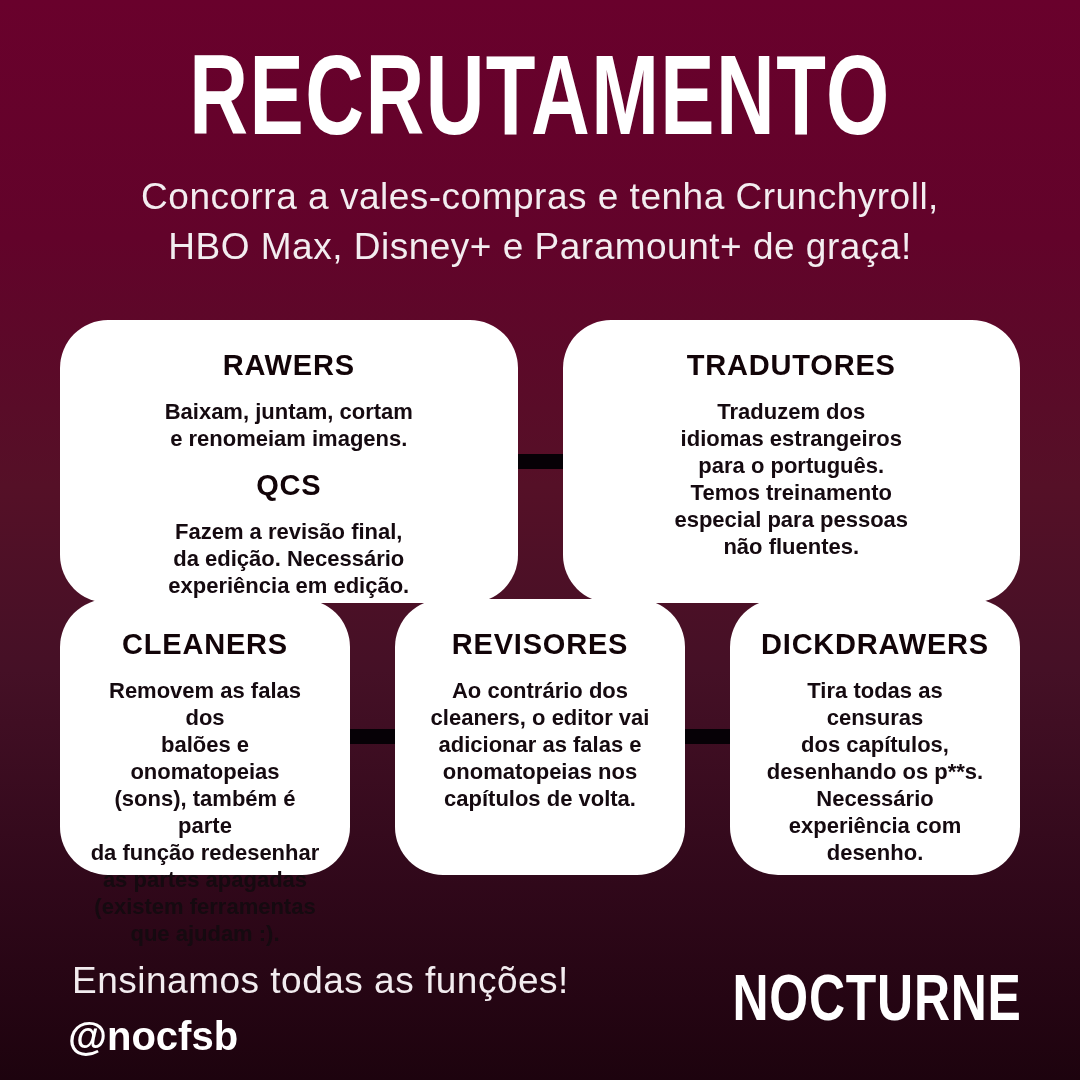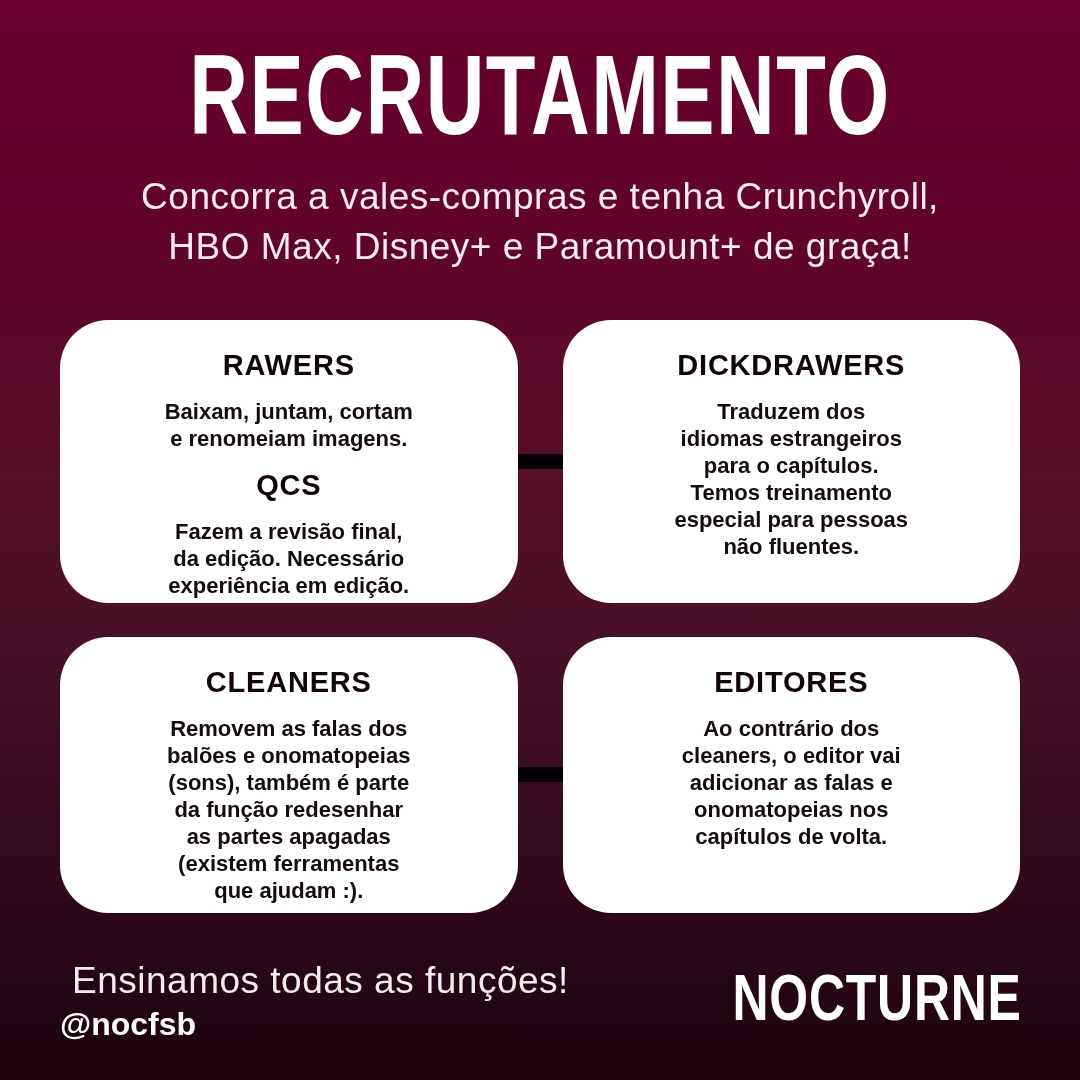--- a/index.html
+++ b/index.html
@@ -23,21 +23,21 @@
     position:absolute;top:172px;left:0;width:100%;
     margin:0;text-align:center;
     font-size:37px;line-height:50px;font-weight:400;
     color:#f3edf0;white-space:pre-line;letter-spacing:0.5px;
   }
   .row{
     position:absolute;left:60px;width:960px;
     display:flex;gap:45px;
   }
   .row-1{top:320px;height:283px;}
-  .row-2{top:637px;height:276px;justify-content:space-between;}
+  .row-2{top:599px;height:276px;justify-content:space-between;}
   .connector{
     position:absolute;left:145px;right:145px;top:50%;
     height:15px;margin-top:-8px;
     background:#060106;z-index:0;
   }
   .card{
     position:relative;z-index:1;
     flex:1 1 0;
     background:#ffffff;
     border-radius:48px;
@@ -55,22 +55,22 @@
     margin:16px;
     font-size:22px;line-height:27px;font-weight:bold;
     white-space:pre-line;
   }
   .card h3.second{margin-top:18px;}
   .footer-note{
     position:absolute;left:60px;top:948px;margin:12px;
     font-size:37px;font-weight:400;color:#f2ecef;letter-spacing:0.5px;
   }
   .handle{
-    position:absolute;left:60px;top:1006px;margin:0;
-    font-size:32px;font-weight:bold;color:#ffffff;
+    position:absolute;left:60px;top:1006px;margin:8px;
+    font-size:40px;font-weight:bold;color:#ffffff;
   }
   .brand{
     position:absolute;right:58px;top:966px;margin:0;
     font-size:64px;line-height:1;font-weight:bold;color:#ffffff;
     letter-spacing:1px;white-space:nowrap;
     transform:scaleX(0.78);transform-origin:100% 50%;
   }
 </style>
 </head>
 <body>
@@ -89,24 +89,24 @@
       <h3>RAWERS</h3>
       <p>Baixam, juntam, cortam
 e renomeiam imagens.</p>
       <h3 class="second">QCS</h3>
       <p>Fazem a revisão final,
 da edição. Necessário
 experiência em edição.</p>
     </div>
 
     <div class="card">
-      <h3>DICKDRAWERS</h3>
+      <h3>TRADUTORES</h3>
       <p>Traduzem dos
 idiomas estrangeiros
-para o capítulos.
+para o português.
 Temos treinamento
 especial para pessoas
 não fluentes.</p>
     </div>
 
   </div>
 
   <div class="row row-2">
     <div class="connector"></div>
 
@@ -115,27 +115,36 @@
       <p>Removem as falas dos
 balões e onomatopeias
 (sons), também é parte
 da função redesenhar
 as partes apagadas
 (existem ferramentas
 que ajudam :).</p>
     </div>
 
     <div class="card">
-      <h3>EDITORES</h3>
+      <h3>REVISORES</h3>
       <p>Ao contrário dos
 cleaners, o editor vai
 adicionar as falas e
 onomatopeias nos
 capítulos de volta.</p>
     </div>
 
+    <div class="card">
+      <h3>DICKDRAWERS</h3>
+      <p>Tira todas as censuras
+dos capítulos,
+desenhando os p**s.
+Necessário
+experiência com
+desenho.</p>
+    </div>
   </div>
 
   <p class="footer-note">Ensinamos todas as funções!</p>
   <p class="handle">@nocfsb</p>
   <p class="brand">NOCTURNE</p>
 
 </div>
 
 </body></html>

